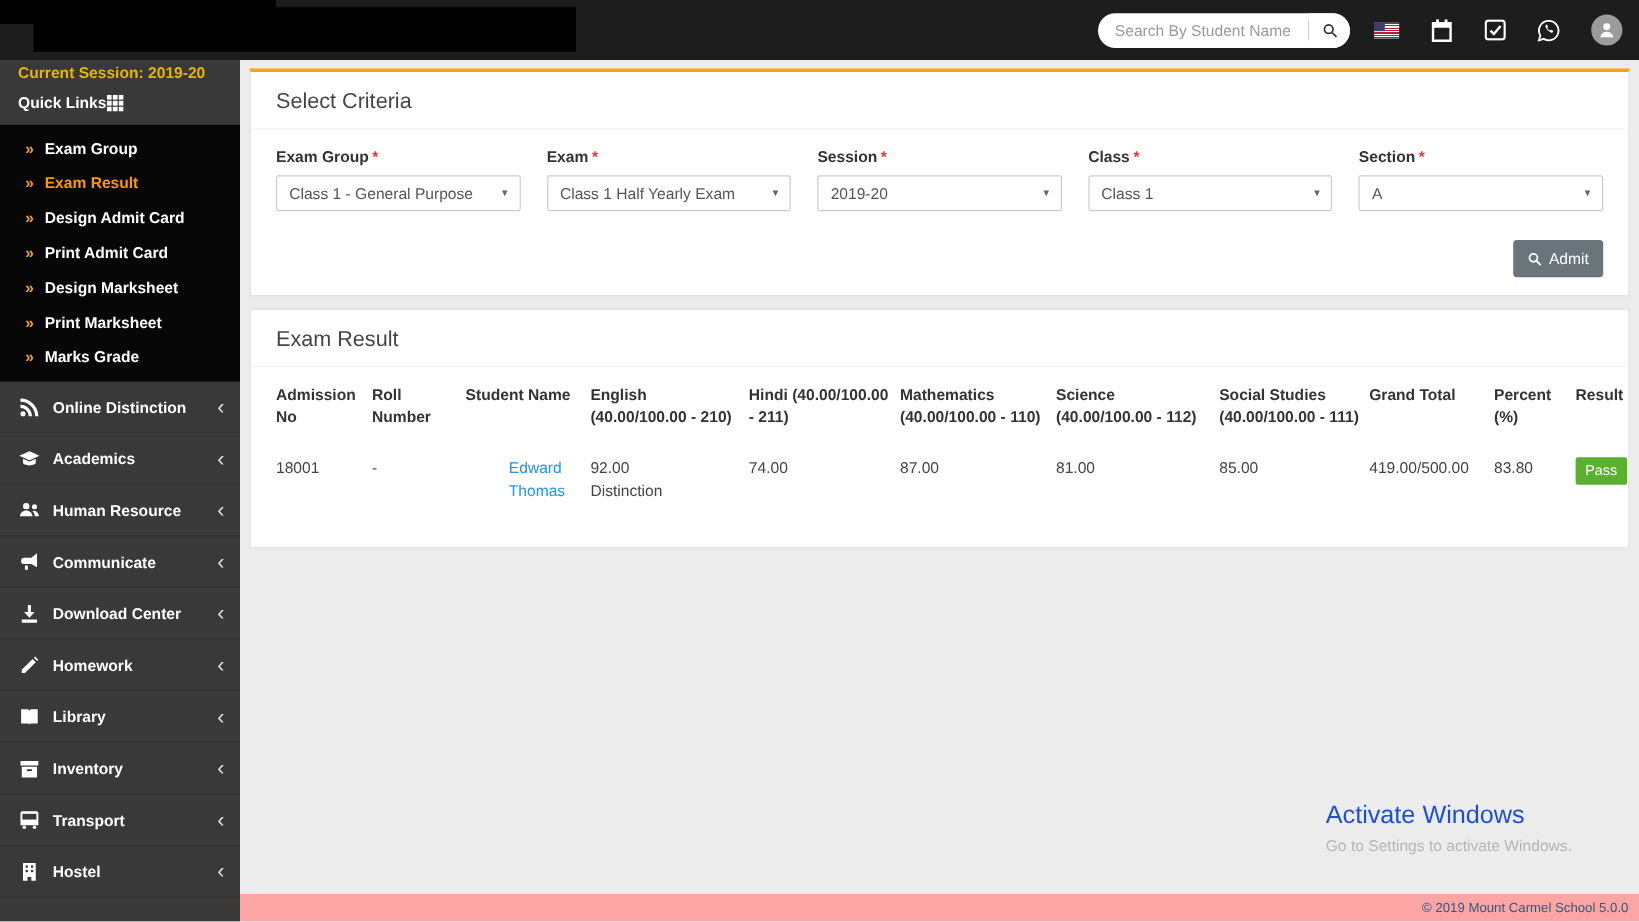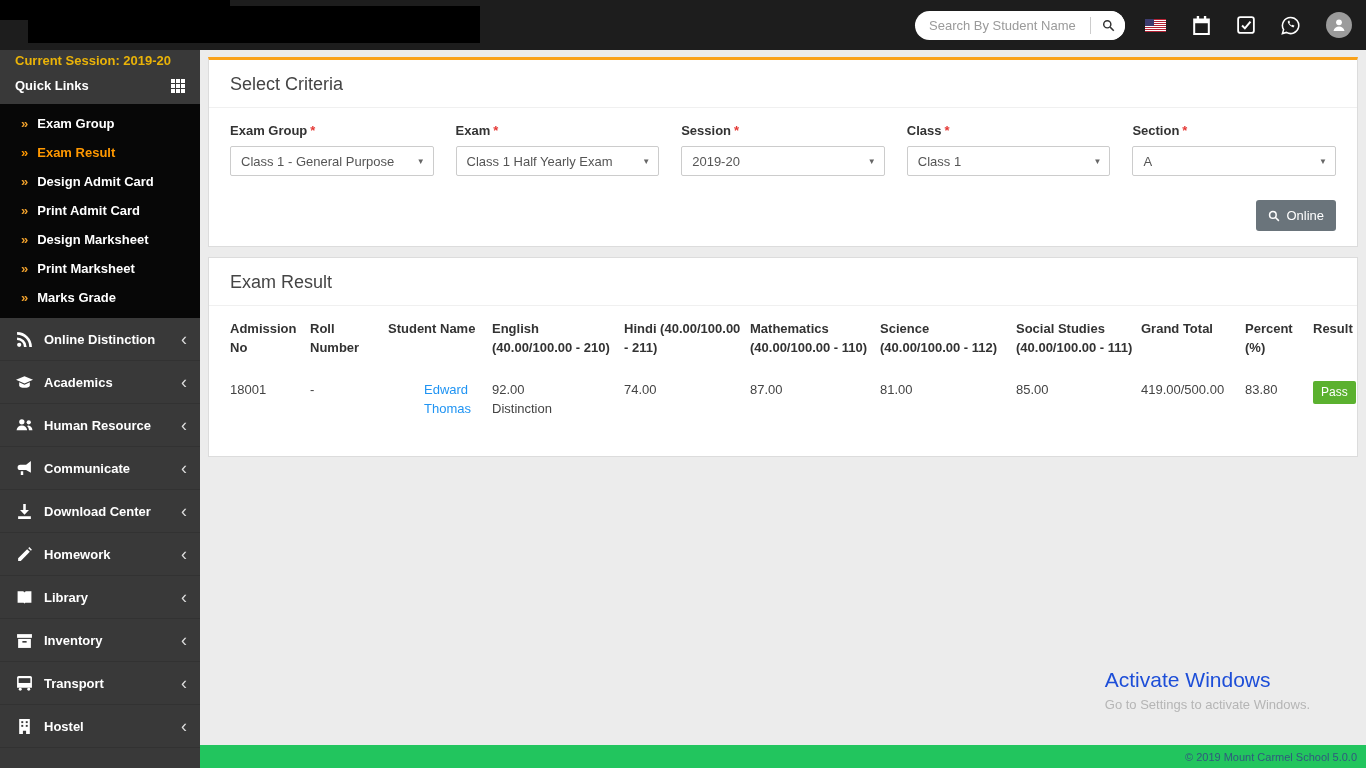--- a/index.html
+++ b/index.html
@@ -19,21 +19,21 @@
   .pill-btn{width:34px;height:29px;border:none;background:#fff;color:#333;display:flex;align-items:center;justify-content:center;cursor:pointer;}
   .h-icons{display:flex;align-items:center;gap:26px;margin:0 14px 0 20px;color:#fff;}
   .hicon{display:flex;cursor:pointer;color:#fff;}
   .flag{position:relative;width:21px;height:13px;background:repeating-linear-gradient(180deg,#b22234 0 1px,#fff 1px 2px);}
   .flag::before{content:"";position:absolute;left:0;top:0;width:9px;height:7px;background:#3c3b6e;}
   .avatar{width:26px;height:26px;border-radius:50%;background:#9b9b9b;display:flex;align-items:center;justify-content:center;cursor:pointer;}
 
   
   .sidebar{position:absolute;top:50px;left:0;width:200px;height:718px;background:#393939;overflow:hidden;}
   .session{padding:3px 15px 3px;color:#eab308;font-size:13px;font-weight:bold;}
-  .quicklinks{display:flex;justify-content:space-between;align-items:center;padding:7px 15px 11px;color:#fff;font-size:13px;font-weight:bold;cursor:pointer;}
+  .quicklinks{display:flex;align-items:center;padding:7px 15px 11px;color:#fff;font-size:13px;font-weight:bold;cursor:pointer;}
   .grid-icon{display:flex;}
   .submenu{background:#070707;padding:5px 0 6px;}
   .submenu-item{display:flex;align-items:center;padding:7px 10px 7px 21px;color:#fff;font-size:13px;font-weight:bold;cursor:pointer;}
   .submenu-item .chev{color:#efa02c;margin-right:9px;font-size:13px;}
   .submenu-item.active .slbl{color:var(--active);}
   .submenu-item.active .chev{color:var(--active);}
   .module{display:flex;align-items:center;height:43px;padding:0 13px 0 16px;color:#fff;font-size:13px;font-weight:bold;cursor:pointer;border-bottom:1px solid rgba(0,0,0,0.12);}
   .module .micon{width:17px;height:17px;margin-right:11px;flex:0 0 17px;}
   .module .micon svg{width:17px;height:17px;display:block;}
   .module .marrow{margin-left:auto;color:#dcdcdc;font-size:18px;font-weight:normal;line-height:1;}
@@ -56,21 +56,21 @@
   .search-btn{display:flex;align-items:center;gap:6px;background:#6a747b;color:#fff;border:none;border-radius:3px;font-size:13px;font-family:inherit;padding:8px 12px;cursor:pointer;}
   .table-wrap{padding:2px 21px 30px;}
   table{width:100%;border-collapse:collapse;table-layout:fixed;}
   th{font-size:13px;font-weight:bold;color:#333;text-align:left;vertical-align:top;padding:12px 8px 10px 0;line-height:1.45;}
   td{font-size:13px;color:#444;vertical-align:top;padding:13px 8px 8px 0;line-height:1.45;white-space:pre-line;}
   .student-link{color:var(--link);cursor:pointer;display:inline-block;max-width:62px;margin-left:36px;}
   .badge-pass{display:inline-block;background:var(--pass);color:#fff;font-size:12px;font-weight:normal;padding:3px 8px;border-radius:2px;white-space:nowrap;}
   .watermark{position:absolute;right:56px;bottom:56px;}
   .wm1{font-size:21px;color:#1d4ed8;}
   .wm2{font-size:13px;color:#b5b5b5;margin-top:5px;}
-  .footer{position:absolute;left:0;bottom:0;width:100%;height:23px;background:#22c55e;display:flex;align-items:center;justify-content:flex-end;padding-right:9px;font-size:11px;color:#31597e;}
+  .footer{position:absolute;left:0;bottom:0;width:100%;height:23px;background:#fca5a5;display:flex;align-items:center;justify-content:flex-end;padding-right:9px;font-size:11px;color:#31597e;}
 </style>
 </head>
 <body>
 
 <div class="header">
   <div class="redact-a"></div>
   <div class="redact-b"></div>
   <div class="h-spacer"></div>
 
   <div class="search-pill">
@@ -312,21 +312,21 @@
               <span class="arrow">▼</span>
             </div>
           </div>
         </div>
       <div class="btn-row">
         <button class="search-btn">
           <svg viewBox="0 0 16 16" width="12" height="12">
             <circle cx="6.5" cy="6.5" r="4.4" fill="none" stroke="currentColor" stroke-width="2"></circle>
             <line x1="10" y1="10" x2="14.5" y2="14.5" stroke="currentColor" stroke-width="2"></line>
           </svg>
-          <span>Online</span>
+          <span>Admit</span>
         </button>
       </div>
     </div>
 
     <div class="card">
       <div class="card-title">Exam Result</div>
       <div class="table-wrap">
         <table>
             <colgroup>
               <col style="width: 80px;">

